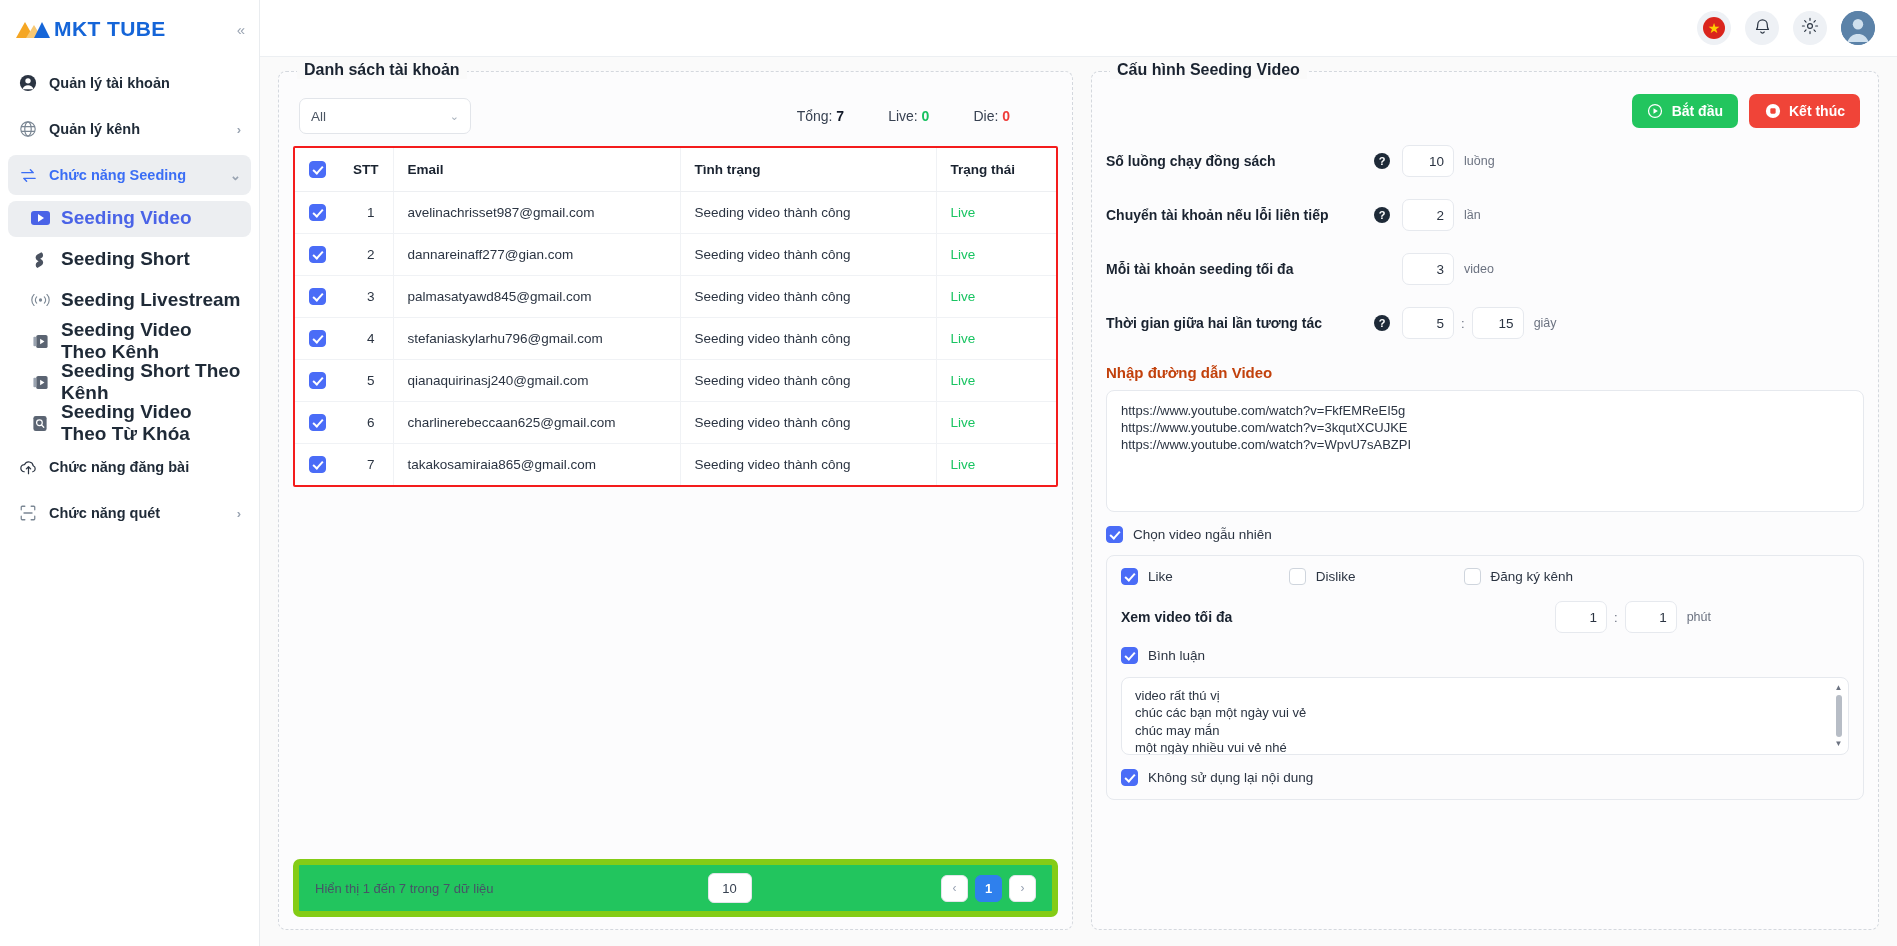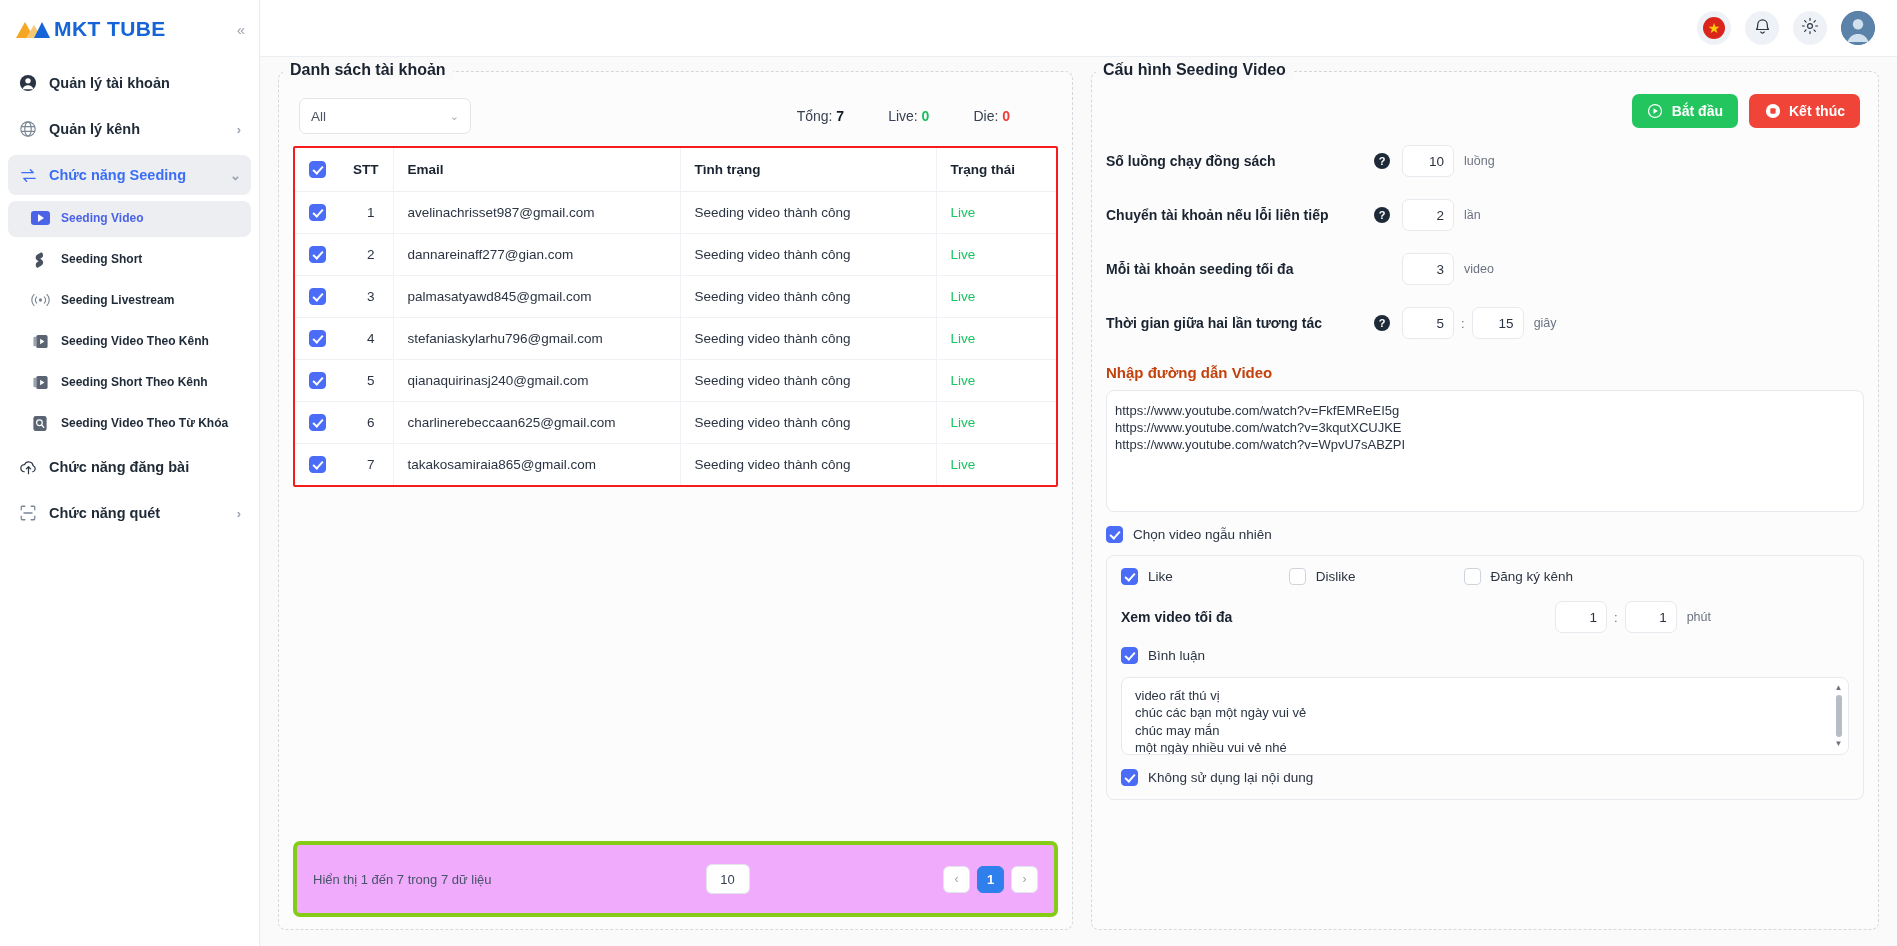--- a/index.html
+++ b/index.html
@@ -44,21 +44,21 @@
   }
   .nav-item .ico { width: 20px; height: 20px; display:flex; align-items:center; justify-content:center; flex:0 0 20px; color:#3b4a5a;}
   .nav-item .label { flex: 1; white-space: nowrap; }
   .nav-item .chev { color:#9aa4b2; font-size: 13px; }
   .nav-item.active-group { background: #eceef1; color: #3b6ef5; }
   .nav-item.active-group .ico { color: #3b6ef5; }
   .nav-sub { padding-left: 0px; }
   .sub-item {
     display:flex; align-items:center; gap:11px;
     height: 36px; padding: 0 10px 2px 22px; border-radius: 8px;
-    cursor:pointer; font-size: 12px; font-weight: 600; color:#1f2a37;
+    cursor:pointer; font-size: 19px; font-weight: 600; color:#1f2a37;
     margin-bottom: 5px;
   }
   .sub-item .ico { width:20px;height:20px;display:flex;align-items:center;justify-content:center;flex:0 0 20px; color:#3b4a5a;}
   .sub-item.active { background:#eceef1; color:#4a63e7; }
   .yt-badge {
     width:19px;height:14px;border-radius:3px;background:#4a63e7;
     display:flex;align-items:center;justify-content:center;
   }
   .yt-badge:after{content:"";border-left:6px solid #fff;border-top:4px solid transparent;border-bottom:4px solid transparent;margin-left:1px;}
 
@@ -81,21 +81,21 @@
   }
 
   
   .card {
     border: 1px dashed #d4d8de; border-radius: 8px;
     background: #fcfcfd; position: relative;
     padding: 16px 14px 12px 14px;
     display:flex; flex-direction:column; min-height:0;
   }
   .card-title {
-    position:absolute; top:-11px; left: 4px; background:#fafafa;
+    position:absolute; top:-11px; left: 18px; background:#fafafa;
     padding: 0 7px; font-size: 16px; font-weight: 700; color:#1a2330;
     white-space:nowrap;
   }
   .left-card { flex: 0 0 795px; width:795px; }
   .right-card { flex: 1; min-width:0; }
 
   
   .tool-row { display:flex; align-items:center; padding: 10px 6px 0 6px; }
   .select-box {
     width: 172px; height: 36px; border:1px solid #e2e5ea; border-radius:7px;
@@ -136,22 +136,22 @@
   }
   .cb.checked { background:#4a6cf7; border-color:#4a6cf7; }
   .cb.checked:after{
     content:""; width:4px;height:8px;border:solid #fff;border-width:0 2px 2px 0;
     transform: rotate(42deg); margin-top:-2px;
   }
 
   
   .table-footer {
     margin-top:auto; display:flex; align-items:center;
-    background:#f0abfc; border:4px solid #84cc16; border-radius:7px;
-    padding: 19px 16px; gap: 14px;
+    background:#22c55e; border:6px solid #84cc16; border-radius:7px;
+    padding: 8px 16px; gap: 14px;
   }
   .footer-info{ font-size:13px; color:#475467; }
   .page-size {
     width: 44px;height:30px;border:1px solid #e2e5ea;border-radius:6px;background:#fff;
     display:flex;align-items:center;justify-content:center;font-size:13px;color:#374151;
     margin-left: 200px; cursor:pointer;
   }
   .pager{ margin-left:auto; display:flex; align-items:center; gap:7px;}
   .pg {
     width:27px;height:27px;border:1px solid #e2e5ea;border-radius:6px;background:#fff;
@@ -185,21 +185,21 @@
     width: 52px;height:32px;border:1px solid #e6e9ee;border-radius:7px;background:#fff;
     display:flex;align-items:center;justify-content:flex-end;padding-right:9px;
     font-size:13.5px;color:#2b3442;cursor:text;
   }
   .unit{ font-size:12.5px;color:#6b7280; margin-left:10px; }
   .colon{ margin: 0 7px; color:#6b7280; font-size:13px;}
 
   .sec-title{ font-size:15px;font-weight:700;color:#c2410c; margin: 4px 0 9px 0;}
   .url-box {
     height: 122px; border:1px solid #e6e9ee;border-radius:8px;background:#fff;
-    padding: 11px 8px; overflow:hidden;
+    padding: 11px 14px; overflow:hidden;
   }
   .url-line{ font-size:13px;color:#2b3442; line-height:1.32; }
 
   .chk-row{ display:flex;align-items:center;gap:10px; margin-top: 14px; }
   .chk-label{ font-size:13.5px;color:#2b3442; }
 
   .opt-box{
     margin-top: 12px; border:1px solid #e6e9ee;border-radius:8px;background:#fcfcfd;
     padding: 12px 14px 13px 14px;
   }

